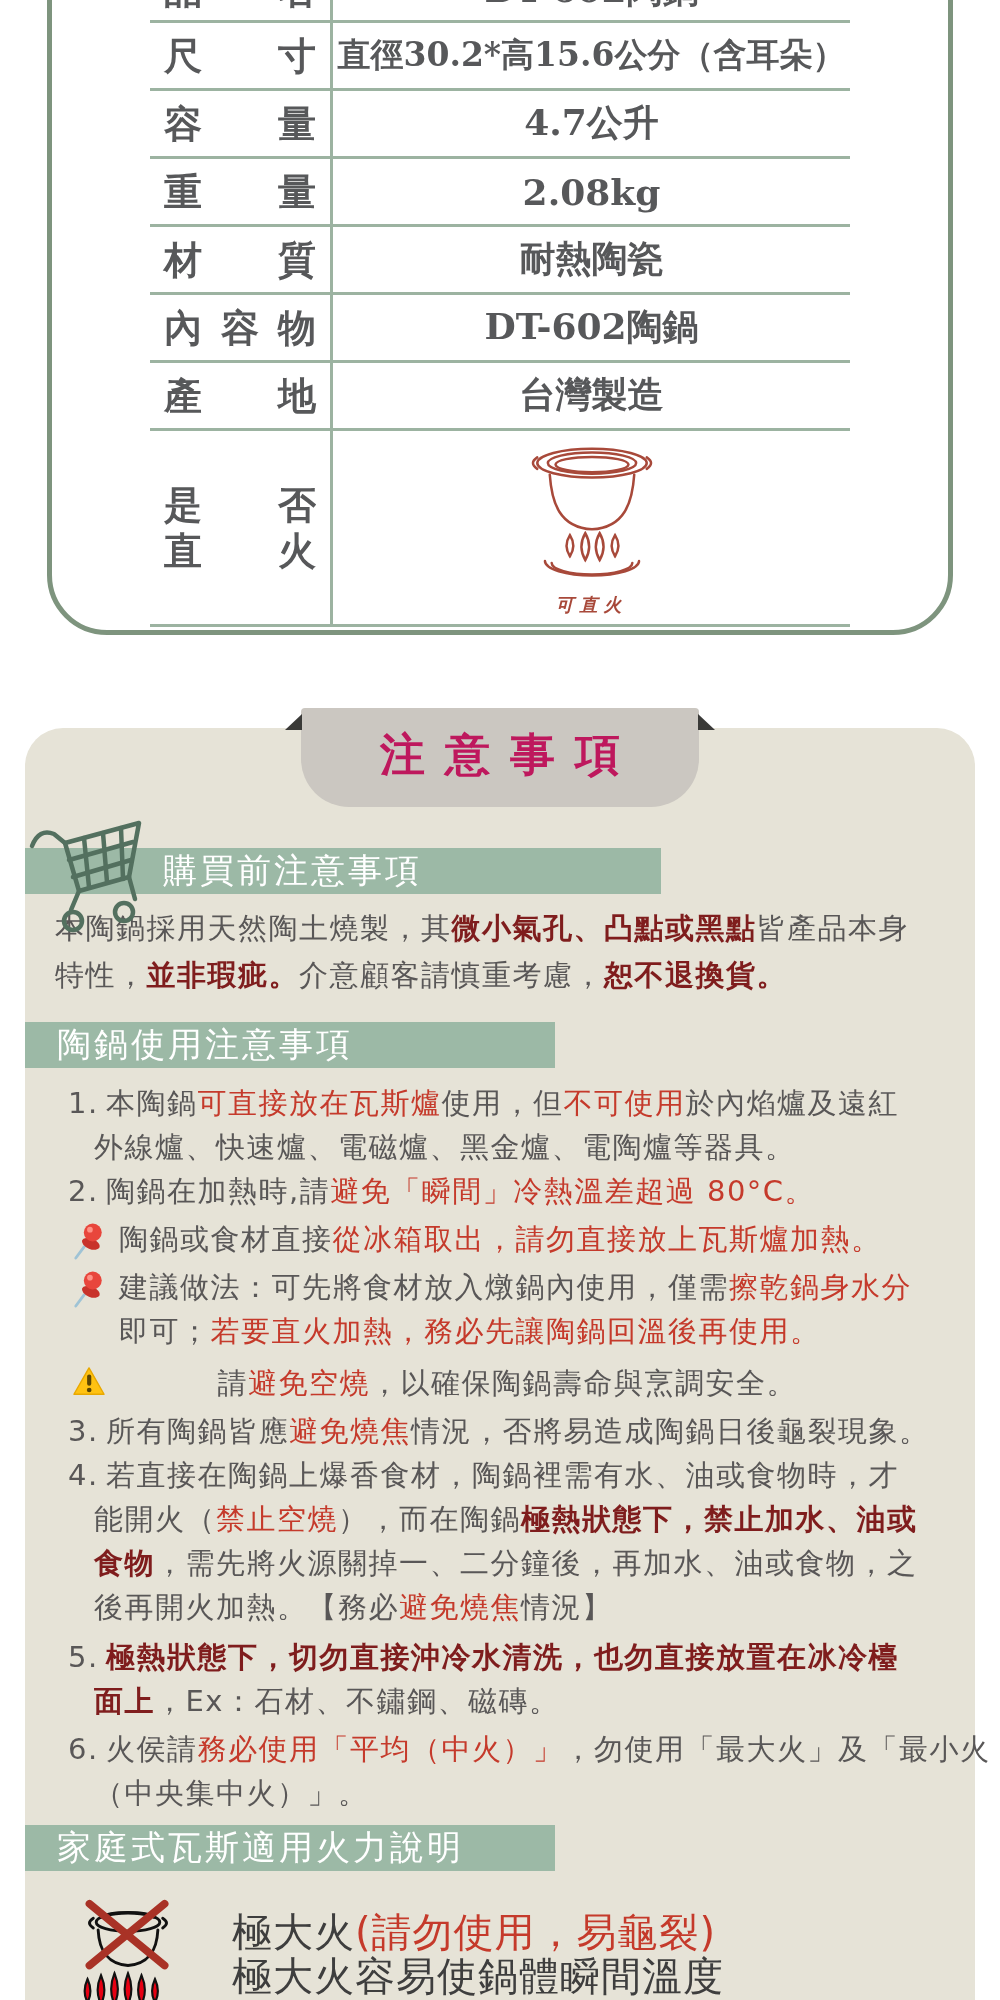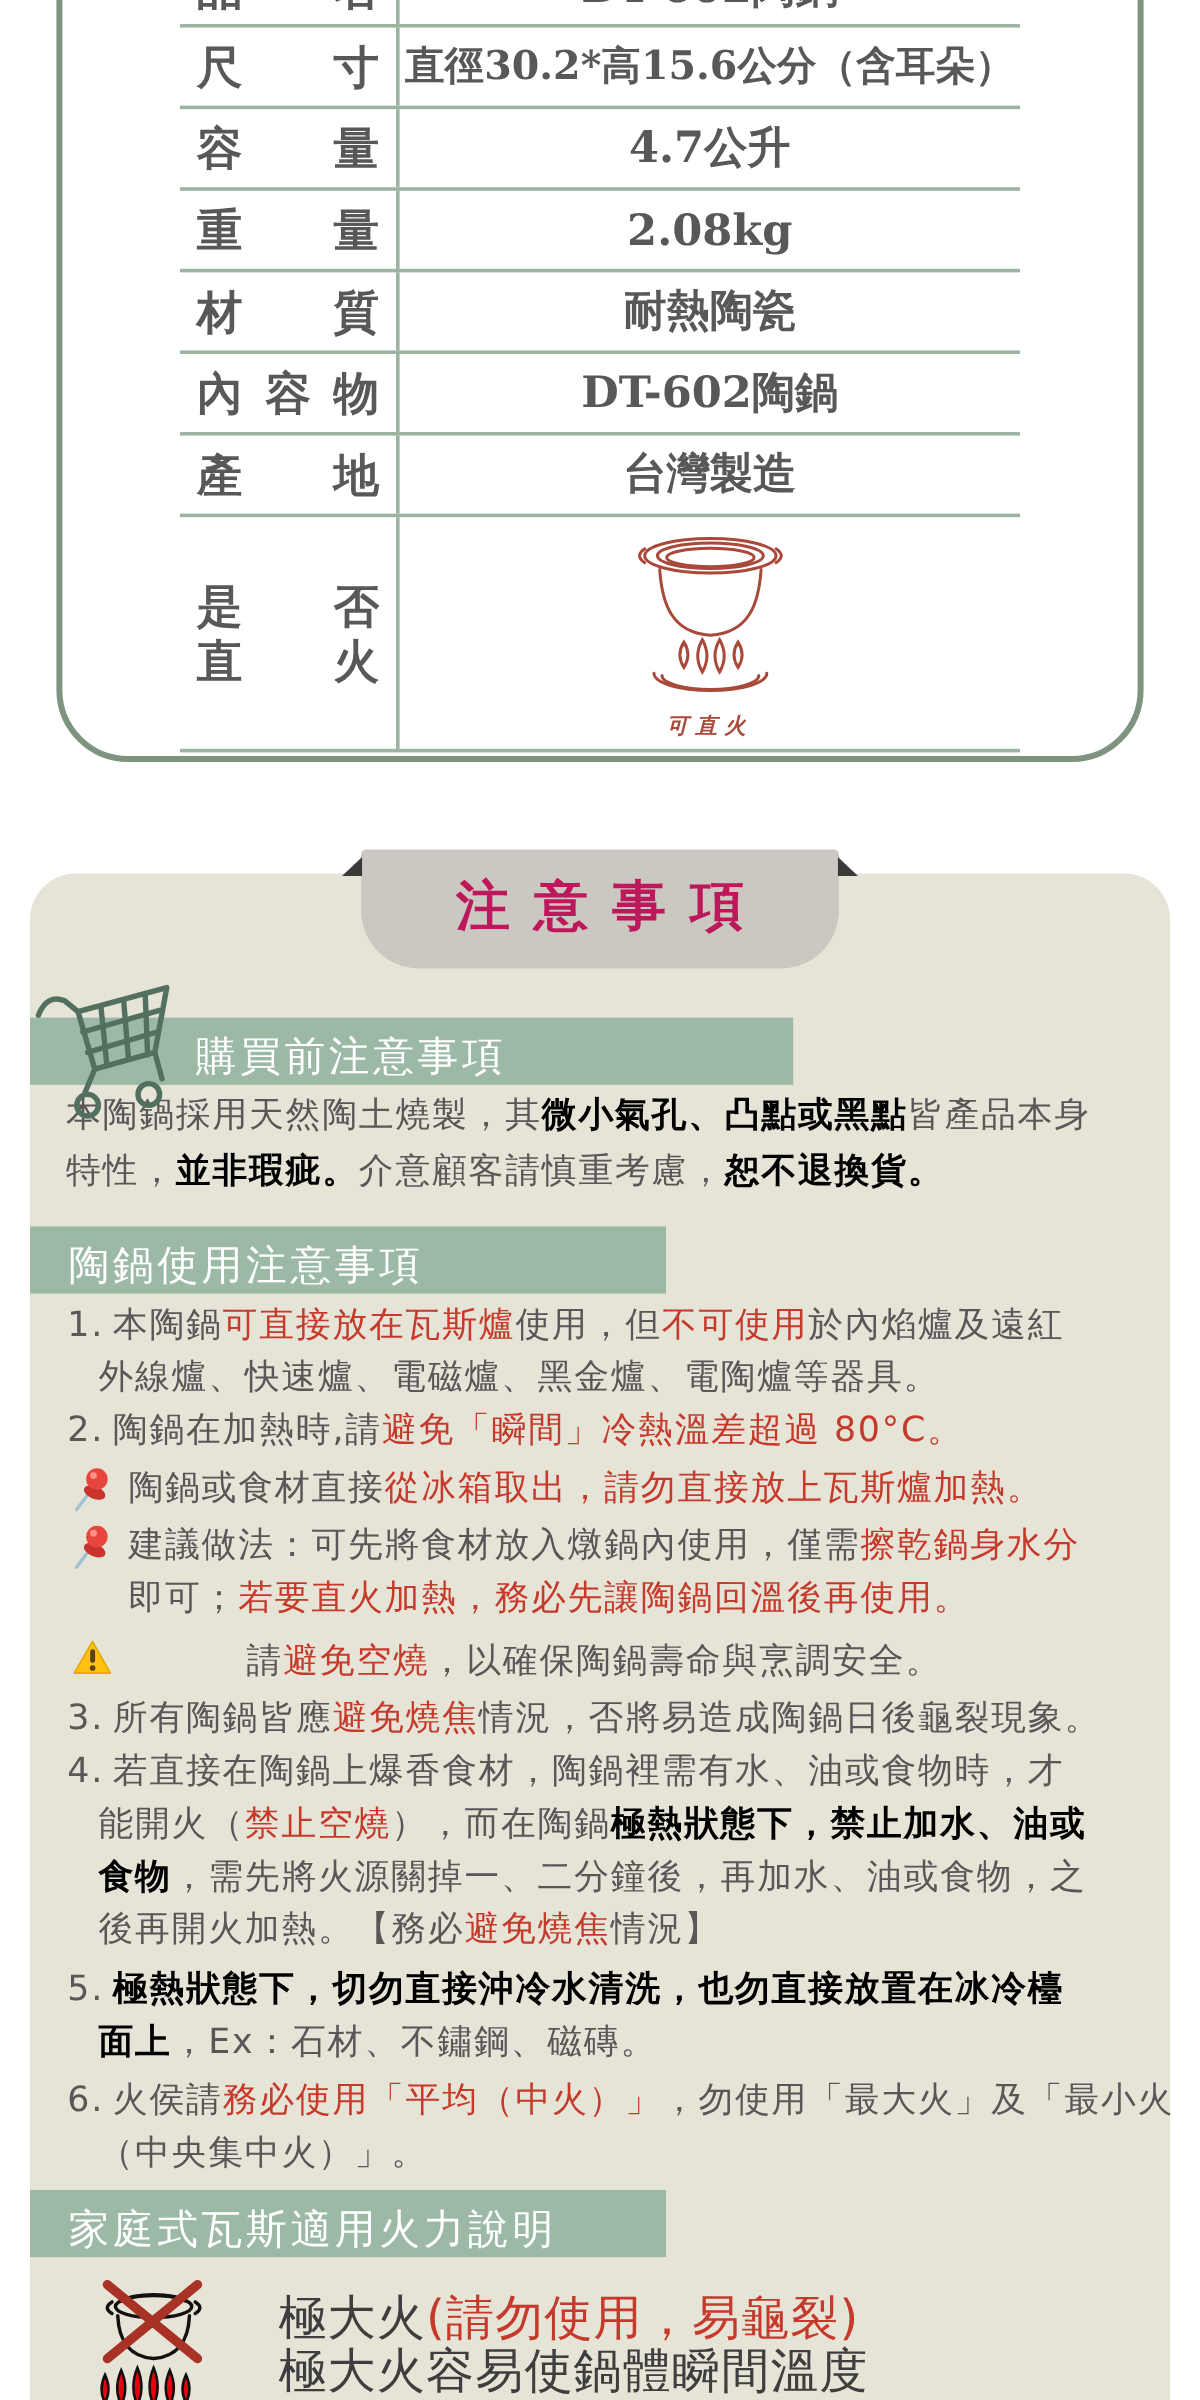--- a/index.html
+++ b/index.html
@@ -30,41 +30,41 @@
           border-radius:4px 4px 48px 48px;z-index:3;}
   .ribbon-title{text-align:center;line-height:94px;font-family:"DejaVu Serif","Liberation Serif",serif;
                 font-size:45px;font-weight:600;color:#be185d;letter-spacing:20px;text-indent:20px;}
   .tri{position:absolute;top:6px;width:17px;height:16px;background:#3a3a38;}
   .tri-l{left:-16px;clip-path:polygon(100% 0,100% 100%,0 100%);}
   .tri-r{right:-16px;clip-path:polygon(0 0,0 100%,100% 100%);}
 
   
   .notice{position:absolute;left:25px;top:728px;width:950px;height:1272px;background:#e6e3d7;
           border-radius:38px 38px 0 0;z-index:2;}
-  .banner{position:absolute;left:0;width:498px;height:56px;background:#9cb9a6;display:flex;
-          align-items:flex-end;font-family:"DejaVu Serif","Liberation Serif",serif;
+  .banner{position:absolute;left:0;width:498px;height:46px;background:#9cb9a6;display:flex;
+          align-items:flex-start;font-family:"DejaVu Serif","Liberation Serif",serif;
           font-size:34px;font-weight:500;color:#ffffff;letter-spacing:3px;}
   .banner.b1{top:120px;padding-left:138px;}
   .banner.b2{top:294px;padding-left:32px;}
   .banner.b3{top:1097px;padding-left:32px;}
   .cart{position:absolute;left:2px;top:86px;z-index:4;}
 
   .para{position:absolute;left:30px;top:177px;width:900px;font-size:29px;line-height:47px;
         letter-spacing:1.5px;color:#595757;}
-  .usage{position:absolute;left:4px;top:353px;width:756px;font-size:29px;line-height:44px;
+  .usage{position:absolute;left:16px;top:353px;width:756px;font-size:29px;line-height:44px;
          letter-spacing:1.5px;color:#595757;}
   .line{white-space:nowrap;}
   .item{position:relative;}
   .item.numbered .line.first{padding-left:27px;}
   .item.numbered .line{padding-left:53px;}
   .item.iconic .line{padding-left:78px;text-align:right;}
   .item .ic{position:absolute;left:31px;top:5px;}
   .marker{display:inline-block;min-width:38px;}
   .seg.r{color:#c53a2b;}
-  .seg.rb{color:#000000;font-weight:bold;text-align:center;}
+  .seg.rb{color:#7f1d1d;font-weight:bold;text-align:center;}
 
   .fire-ic{position:absolute;left:50px;top:1168px;}
   .fire-notes{position:absolute;left:207px;top:1182px;font-size:40px;line-height:44px;
               letter-spacing:1px;color:#3e3e3e;}
   .fire-notes .seg.r{font-weight:normal;}
 </style>
 </head>
 <body>
 
 <div class="spec-panel"></div>

